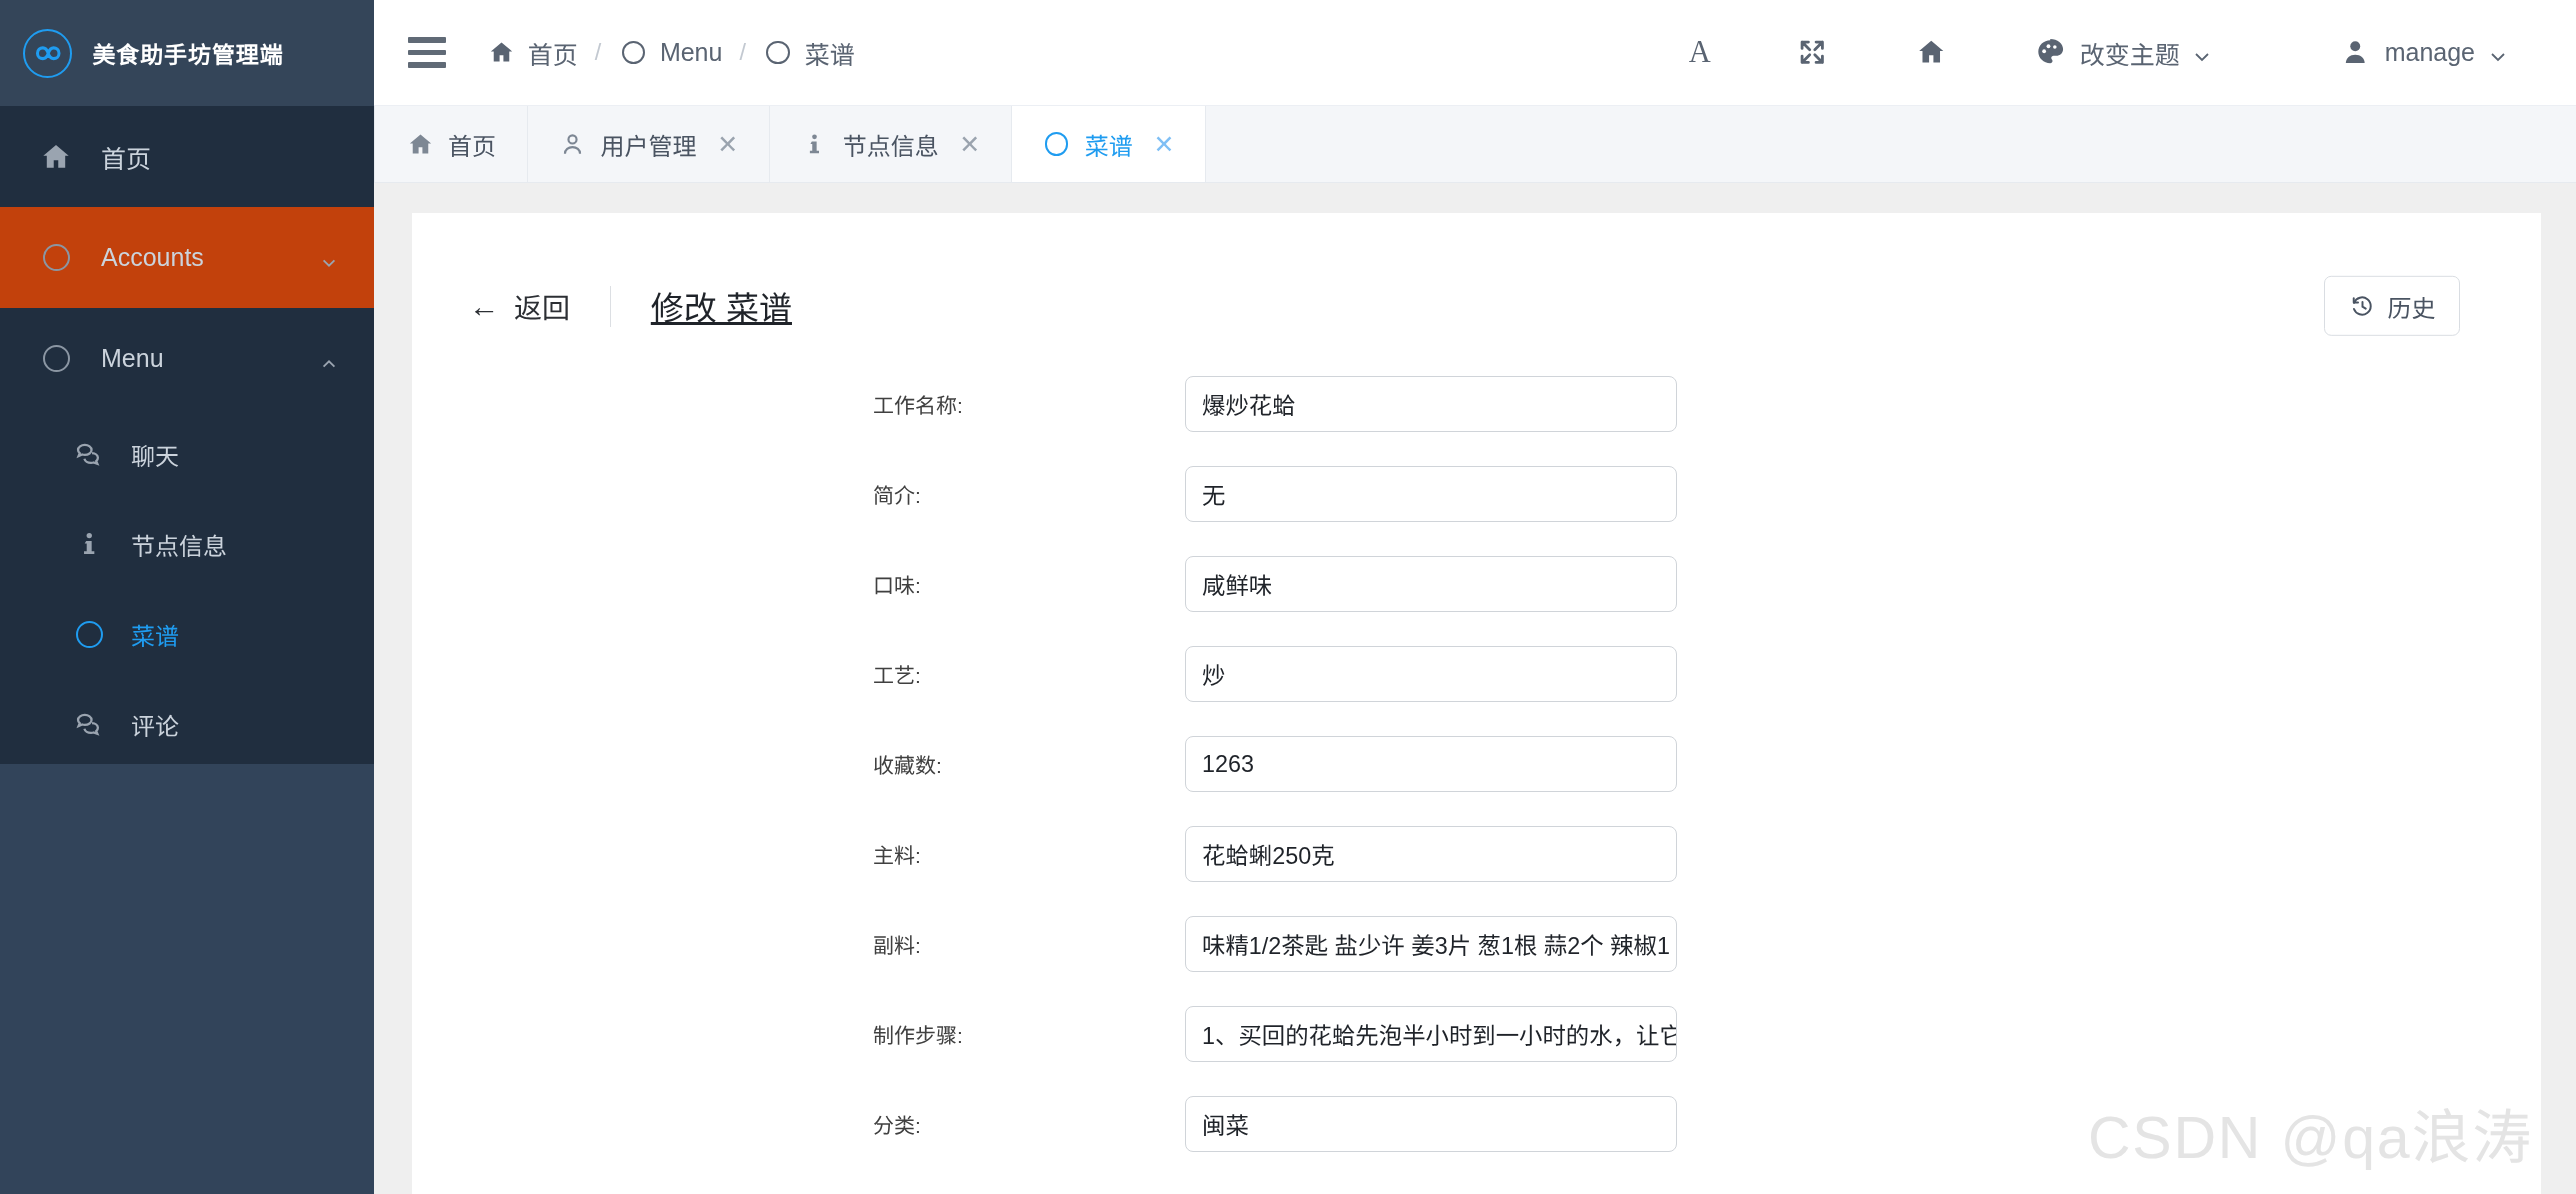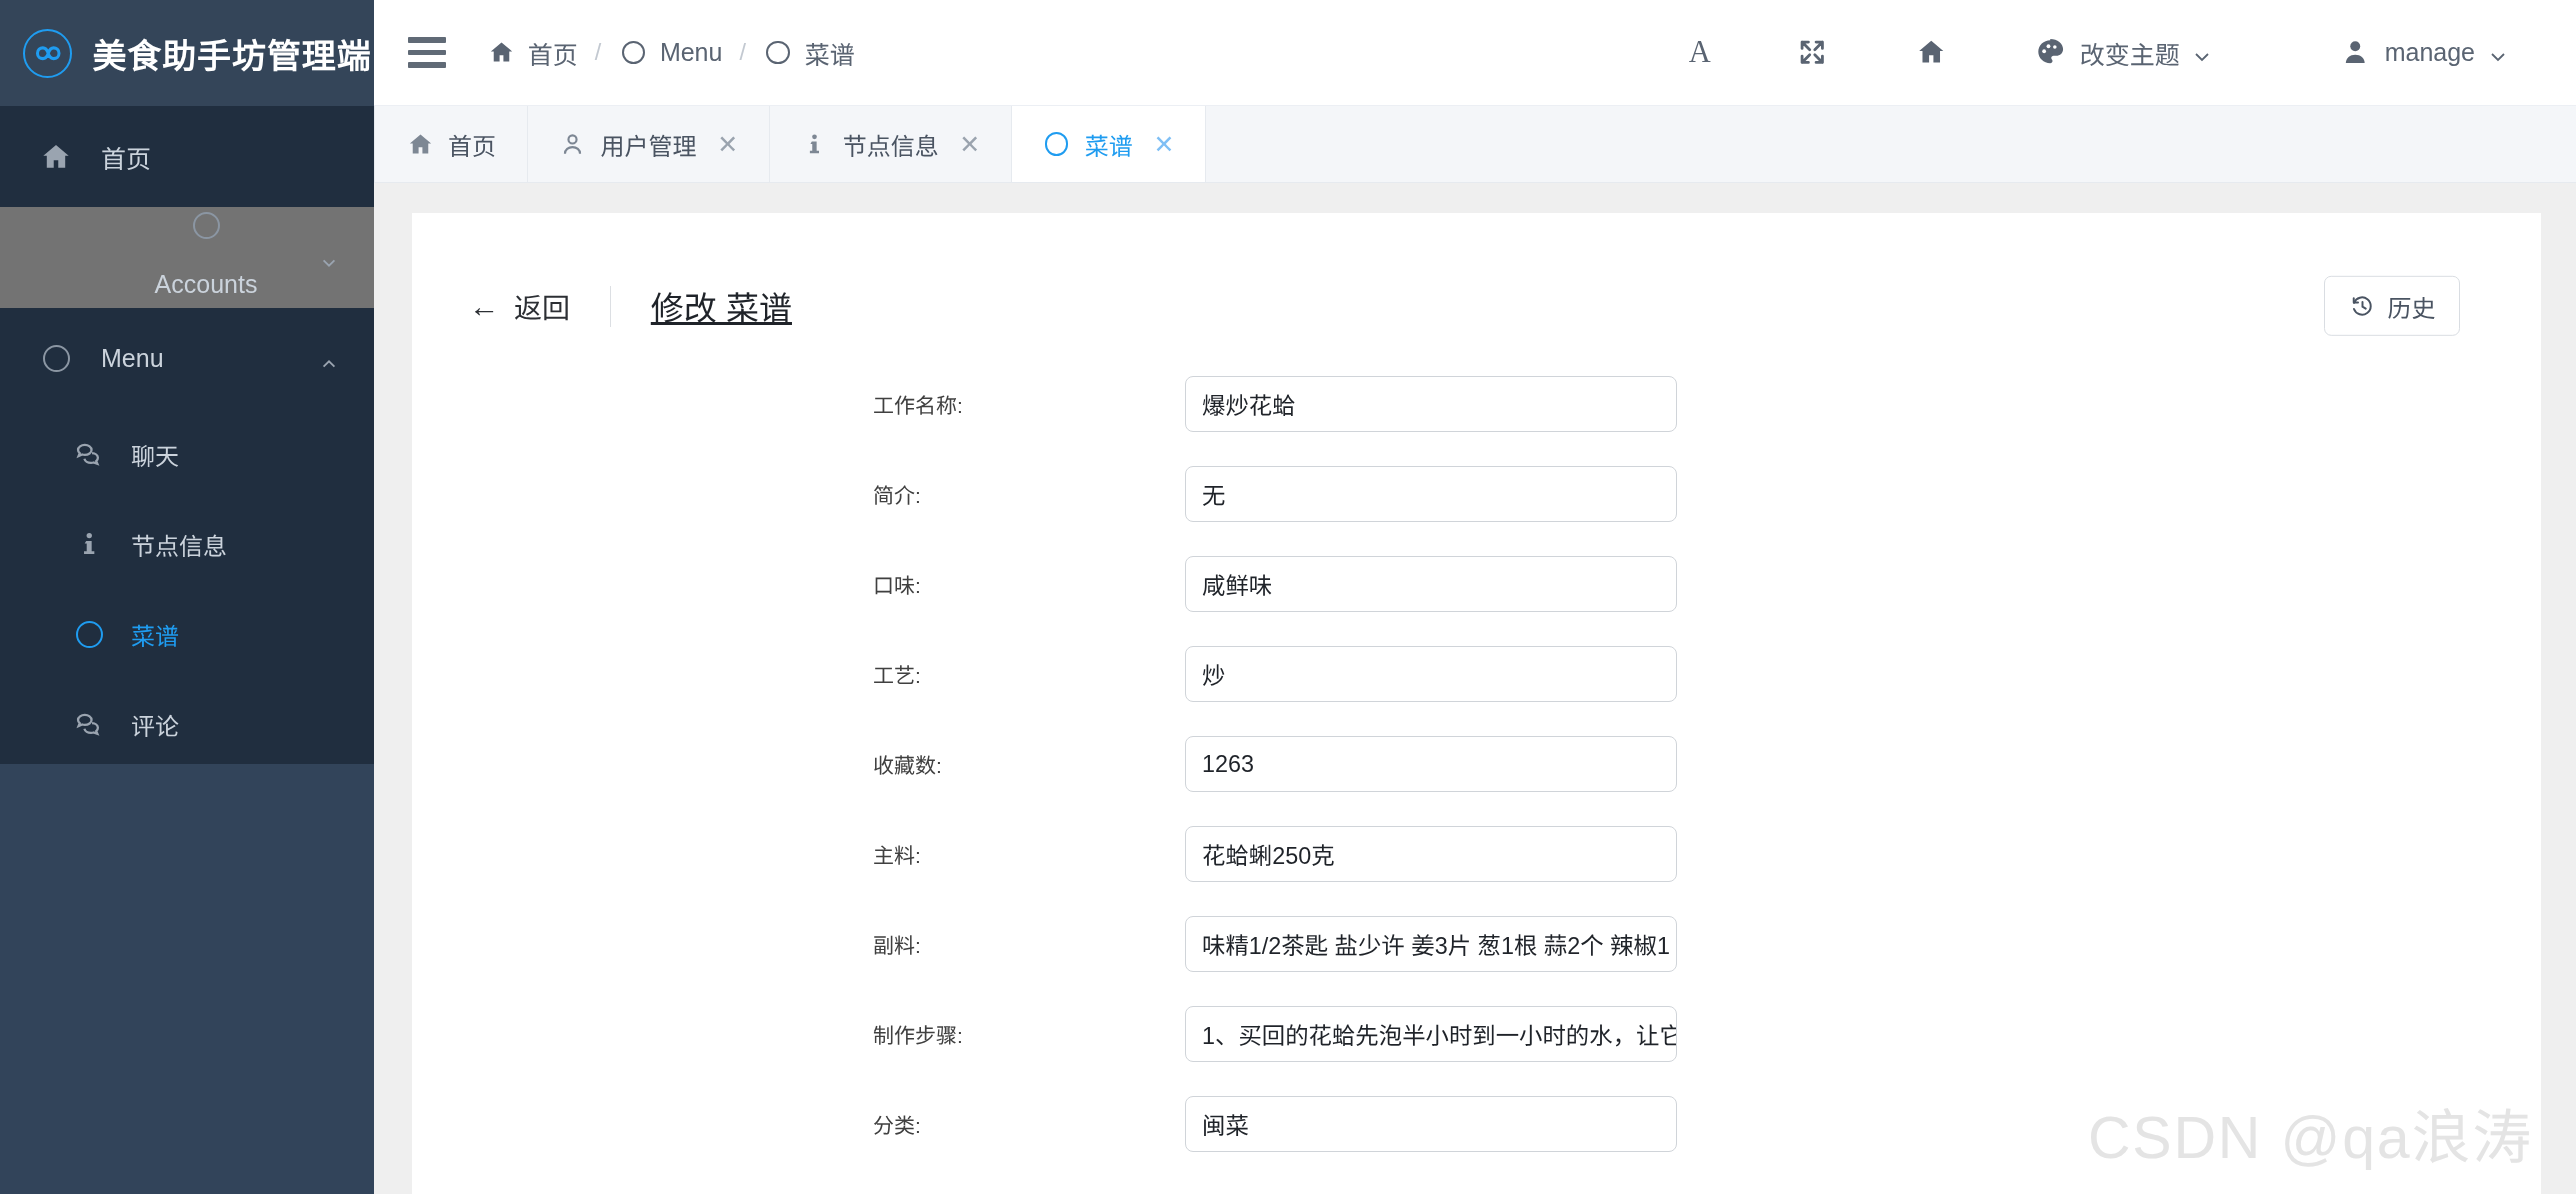--- a/index.html
+++ b/index.html
@@ -30,39 +30,39 @@
   .brand-logo {
     width: 49px; height: 49px;
     border-radius: 50%;
     border: 2.7px solid #1f9cf0;
     display: flex; align-items: center; justify-content: center;
     flex: none;
   }
   .brand-logo svg { display: block; }
   .brand-title {
     color: #ffffff;
-    font-size: 34px;
+    font-size: 23px;
     font-weight: bold;
     letter-spacing: 0.9px;
     white-space: nowrap;
   }
 
   .menu-list { width: 374px; }
   .menu-row {
     display: flex; align-items: center;
     height: 101px;
     padding-left: 38px;
     gap: 27px;
     cursor: pointer;
     color: #cbd3dc;
     font-size: 25px;
     position: relative;
   }
   .menu-row.lvl1 { background: #202e3f; }
-  .menu-row.hovered { background: #737373; flex-direction: column; }
+  .menu-row.hovered { background: #c2410c; }
   .menu-row .mi { width: 36px; height: 36px; flex: none; display:flex; align-items:center; justify-content:center; }
   .menu-row .mlabel { white-space: nowrap; }
   .menu-row .chev {
     position: absolute; right: 36px; top: 50%;
     width: 18px; height: 18px; margin-top: -9px;
   }
 
   .submenu-row {
     display: flex; align-items: center;
     height: 90px;

